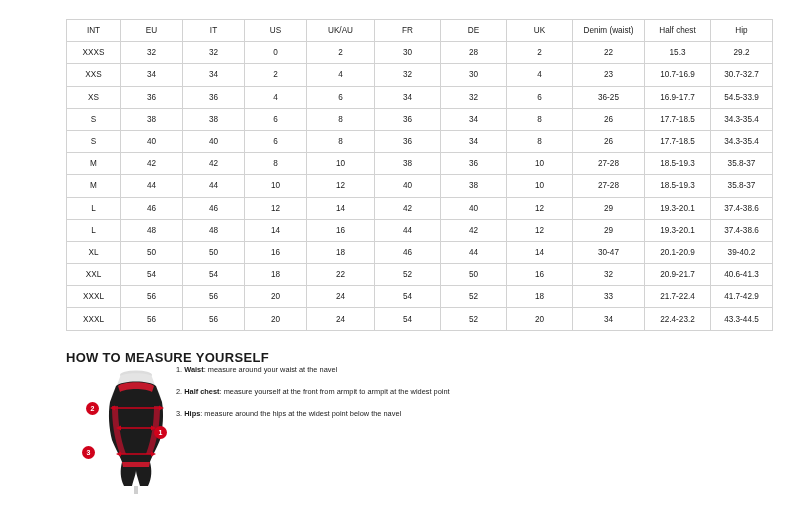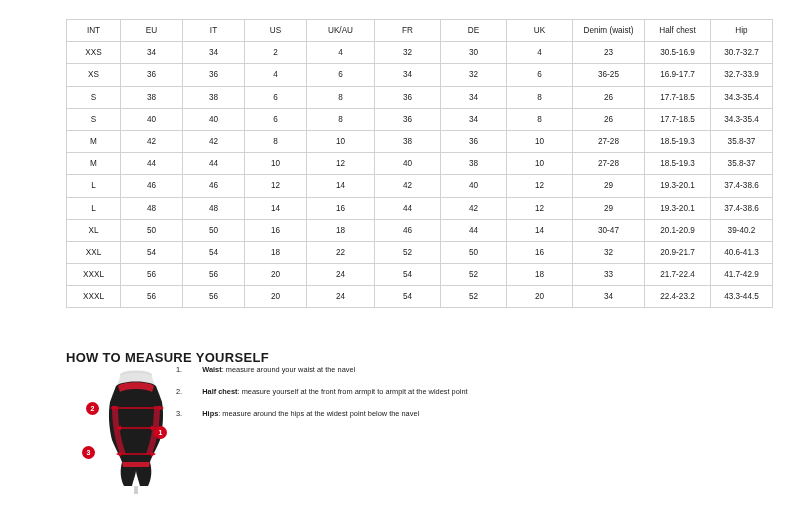--- a/index.html
+++ b/index.html
@@ -86,21 +86,21 @@
     top: 366px;
     width: 400px;
   }
   .note-line {
     font-size: 7.4px;
     color: #1a1a1a;
     margin-bottom: 13px;
     line-height: 1.2;
     white-space: nowrap;
   }
-  .note-line b { font-weight: bold; margin-left: 18px; }
+  .note-line b { font-weight: bold; }
 
   
   .marker {
     position: absolute;
     width: 13px;
     height: 13px;
     border-radius: 50%;
     background: #d0021b;
     color: #ffffff;
     font-size: 7px;
@@ -142,44 +142,57 @@
           <th>FR</th>
           <th>DE</th>
           <th>UK</th>
           <th>Denim (waist)</th>
           <th>Half chest</th>
           <th>Hip</th>
         </tr>
       </thead>
       <tbody>
         <tr>
+          <td>XXXS</td>
+          <td>32</td>
+          <td>32</td>
+          <td>0</td>
+          <td>2</td>
+          <td>30</td>
+          <td>28</td>
+          <td>2</td>
+          <td>22</td>
+          <td>15.3</td>
+          <td>29.2</td>
+        </tr>
+        <tr>
           <td>XXS</td>
           <td>34</td>
           <td>34</td>
           <td>2</td>
           <td>4</td>
           <td>32</td>
           <td>30</td>
           <td>4</td>
           <td>23</td>
-          <td>30.5-16.9</td>
+          <td>10.7-16.9</td>
           <td>30.7-32.7</td>
         </tr>
         <tr>
           <td>XS</td>
           <td>36</td>
           <td>36</td>
           <td>4</td>
           <td>6</td>
           <td>34</td>
           <td>32</td>
           <td>6</td>
           <td>36-25</td>
           <td>16.9-17.7</td>
-          <td>32.7-33.9</td>
+          <td>54.5-33.9</td>
         </tr>
         <tr>
           <td>S</td>
           <td>38</td>
           <td>38</td>
           <td>6</td>
           <td>8</td>
           <td>36</td>
           <td>34</td>
           <td>8</td>

